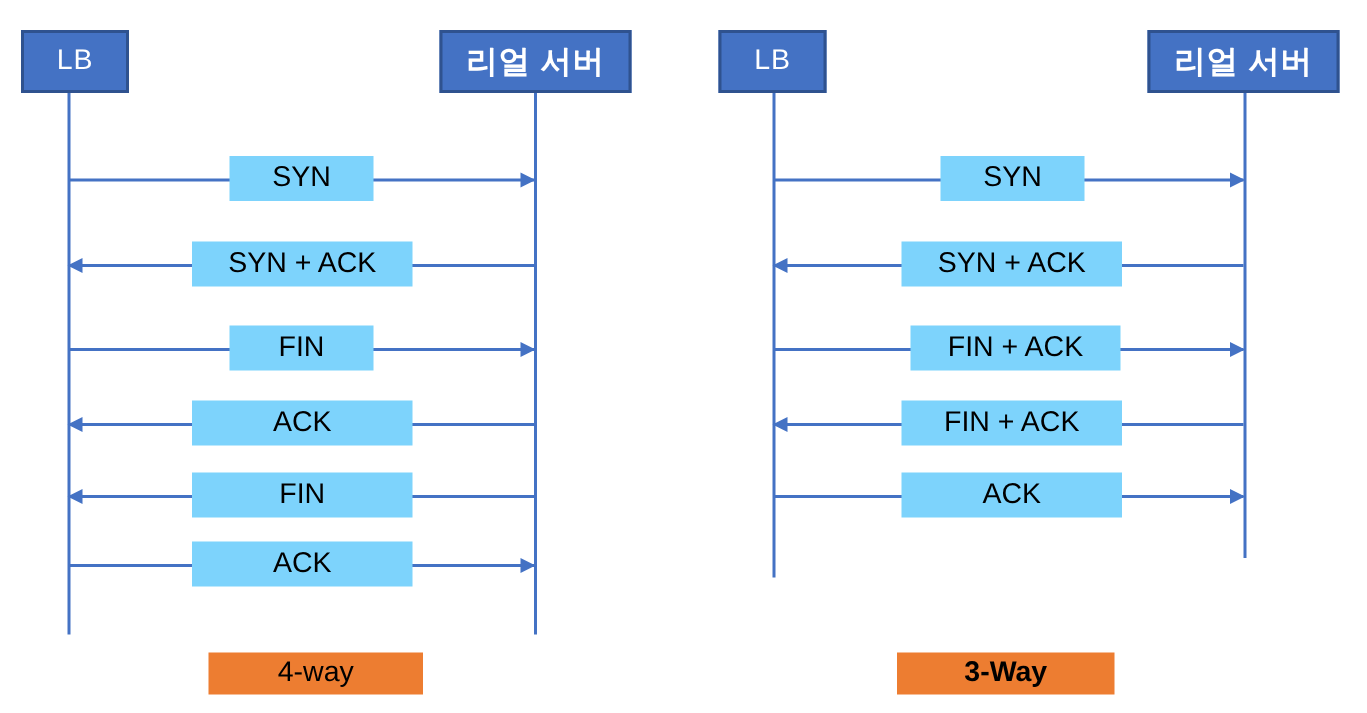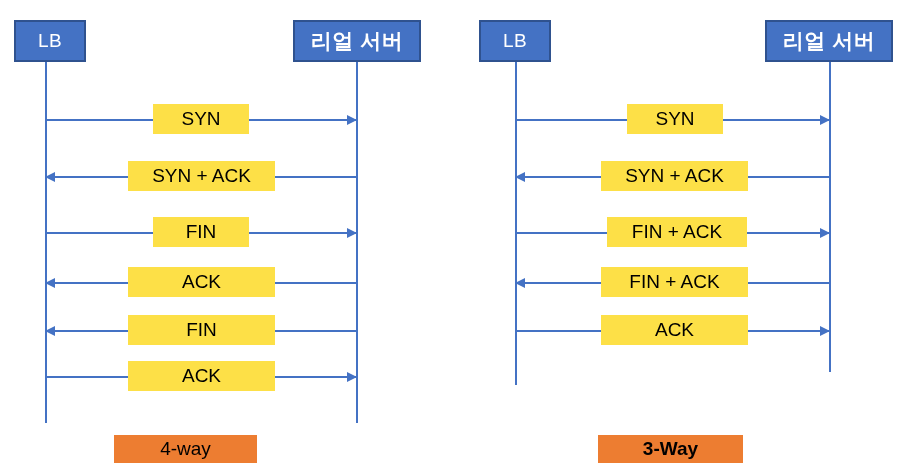--- a/index.html
+++ b/index.html
@@ -63,21 +63,21 @@
   }
   .arrow-head.right {
     border-left: 10px solid #4472C4;
   }
   .arrow-head.left {
     border-right: 10px solid #4472C4;
   }
   .msg-label {
     position: absolute;
     box-sizing: border-box;
-    background: #fde047;
+    background: #7dd3fc;
     color: #000000;
     display: flex;
     align-items: center;
     justify-content: center;
     font-size: 19px;
     white-space: nowrap;
   }
   .caption-box {
     position: absolute;
     box-sizing: border-box;
@@ -121,21 +121,21 @@
     <div class="msg-label" style="left:128px; top:267px; width:147px; height:30px;">ACK</div>
 
     <div class="msg-line" style="left:46px; top:330px; width:310px;"></div>
     <div class="arrow-head left" style="left:45px; top:326px;"></div>
     <div class="msg-label" style="left:128px; top:315px; width:147px; height:30px;">FIN</div>
 
     <div class="msg-line" style="left:46px; top:376px; width:310px;"></div>
     <div class="arrow-head right" style="left:347px; top:372px;"></div>
     <div class="msg-label" style="left:128px; top:361px; width:147px; height:30px;">ACK</div>
 
-    <div class="caption-box" style="left:114px; top:435px; width:143px; height:28px;">4-way</div>
+    <div class="caption-box" style="left:139px; top:435px; width:143px; height:28px;">4-way</div>
   </div>
 
   <div class="diagram" id="diagram-three-way" style="left:455px; width:456px;">
 
     <div class="node-box lb" style="left:24px; top:20px; width:72px; height:42px;">LB</div>
 
     <div class="node-box server" style="left:310px; width:128px; top:20px; height:42px;">리얼 서버</div>
 
     <div class="lifeline" style="left:60px; top:62px; height:323px;"></div>
     <div class="lifeline" style="left:374px; top:62px; height:310px;"></div>

